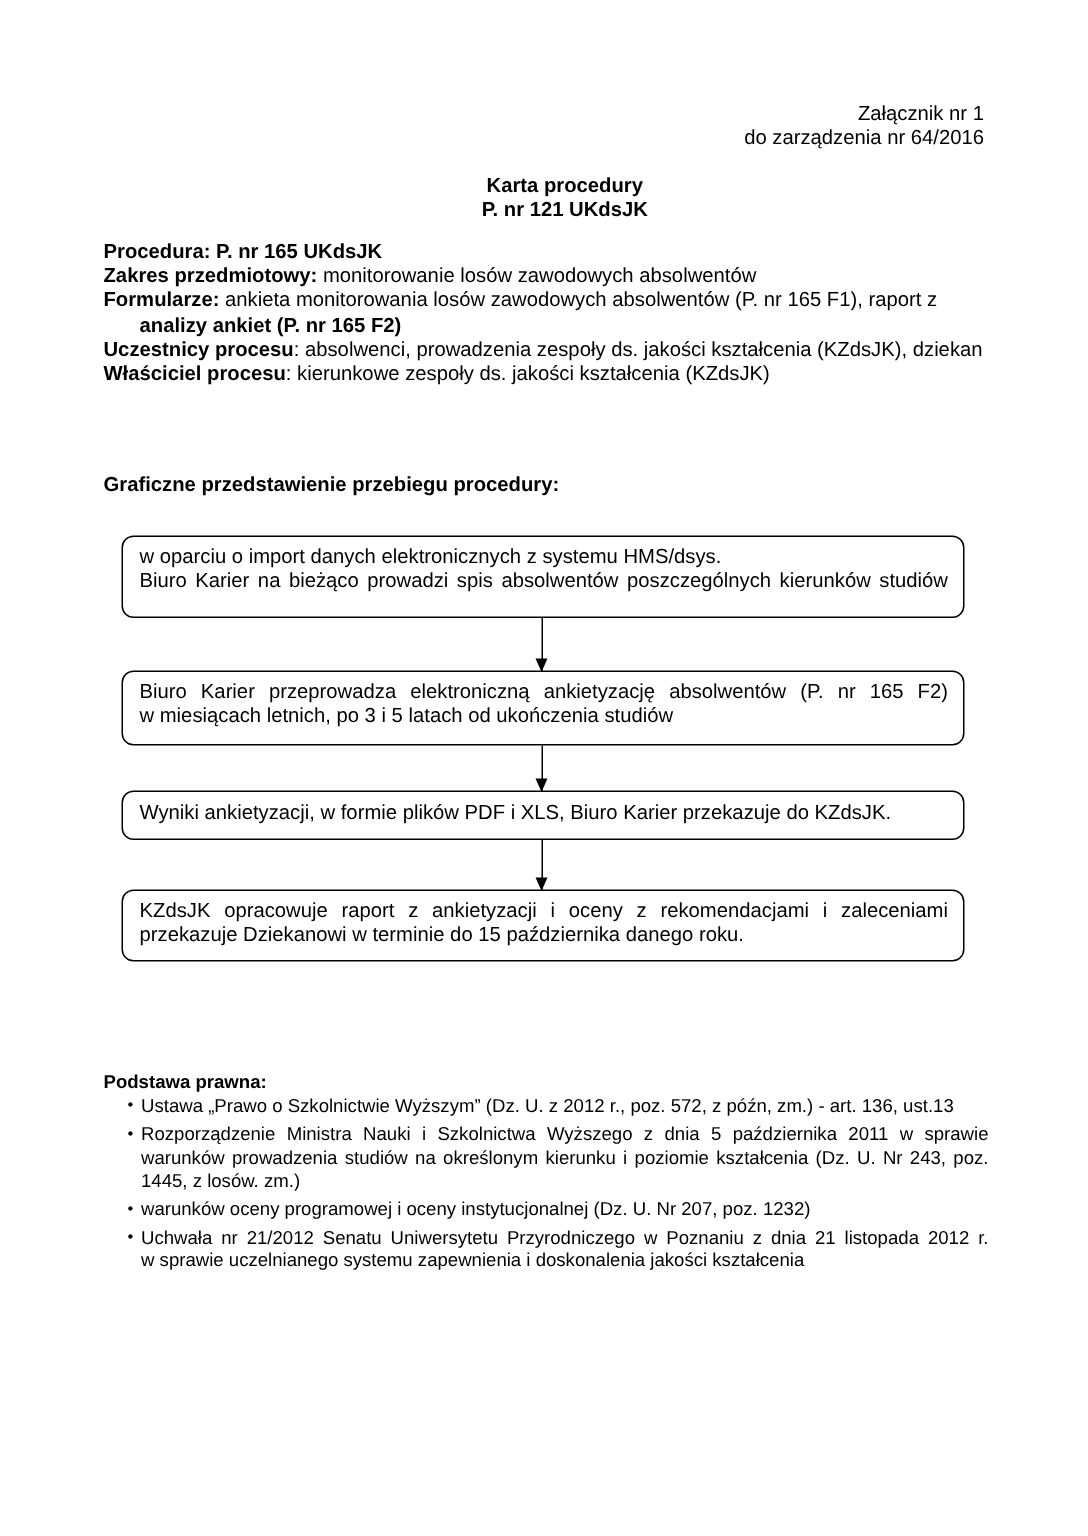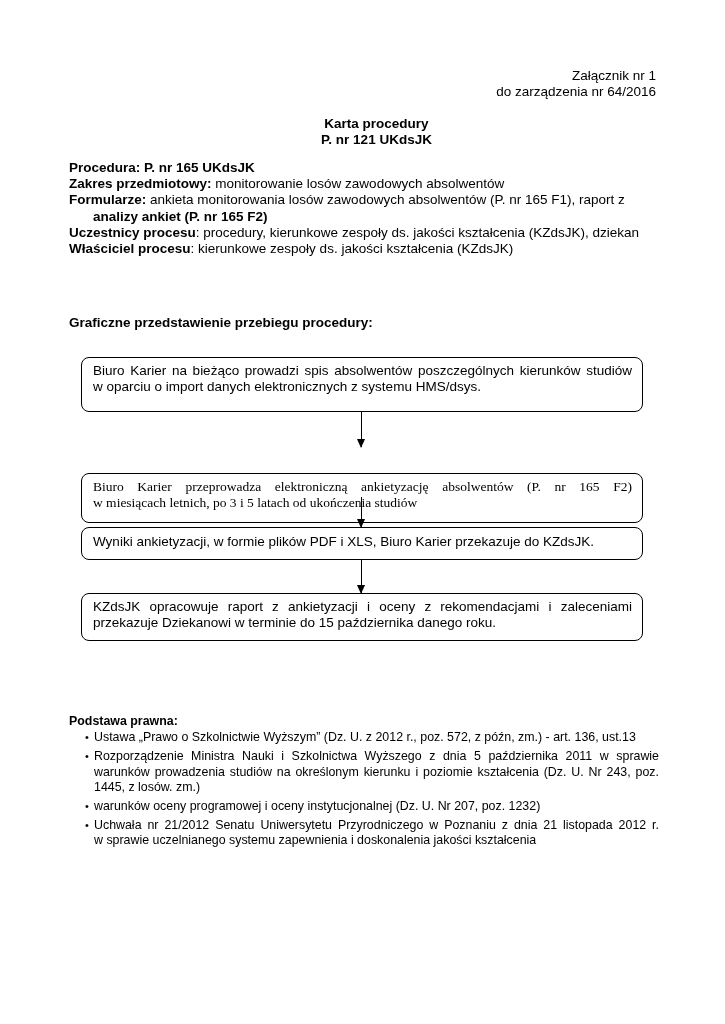--- a/index.html
+++ b/index.html
@@ -66,33 +66,33 @@
 <div class="abs title">
   <div>Karta procedury</div>
   <div>P. nr 121 UKdsJK</div>
 </div>
 
 <div class="abs meta">
   <div class="row"><b>Procedura: P. nr 165 UKdsJK</b></div>
   <div class="row"><b>Zakres przedmiotowy:</b><span> monitorowanie losów zawodowych absolwentów</span></div>
   <div class="row"><b>Formularze:</b><span> ankieta monitorowania losów zawodowych absolwentów (P. nr 165 F1), raport z</span></div>
   <div class="row indent"><span>analizy ankiet (P. nr 165 F2)</span></div>
-  <div class="row"><b>Uczestnicy procesu</b><span>: procedury, kierunkowe zespoły ds. jakości kształcenia (KZdsJK), dziekan</span></div>
+  <div class="row"><b>Uczestnicy procesu</b><span>: absolwenci, prowadzenia zespoły ds. jakości kształcenia (KZdsJK), dziekan</span></div>
   <div class="row"><b>Właściciel procesu</b><span>: kierunkowe zespoły ds. jakości kształcenia (KZdsJK)</span></div>
 </div>
 
 <div class="abs section-head">Graficzne przedstawienie przebiegu procedury:</div>
 
 <div class="box" style="top:357px; height:55px;">
+  <span class="line last">w oparciu o import danych elektronicznych z systemu HMS/dsys.</span>
   <span class="line">Biuro Karier na bieżąco prowadzi spis absolwentów poszczególnych kierunków studiów</span>
-  <span class="line last">w oparciu o import danych elektronicznych z systemu HMS/dsys.</span>
 </div>
 <div class="arrow" style="top:412px; height:35px;"></div>
 
-<div class="box" style="top:473px; height:50px;font-family:Liberation Serif, serif;">
+<div class="box" style="top:447px; height:50px;">
   <span class="line">Biuro Karier przeprowadza elektroniczną ankietyzację absolwentów (P. nr 165 F2)</span>
   <span class="line last">w miesiącach letnich, po 3 i 5 latach od ukończenia studiów</span>
 </div>
 <div class="arrow" style="top:497px; height:30px;"></div>
 
 <div class="box" style="top:527px; height:33px; padding-top:6px;">
   <span class="line last">Wyniki ankietyzacji, w formie plików PDF i XLS, Biuro Karier przekazuje do KZdsJK.</span>
 </div>
 <div class="arrow" style="top:560px; height:33px;"></div>
 

